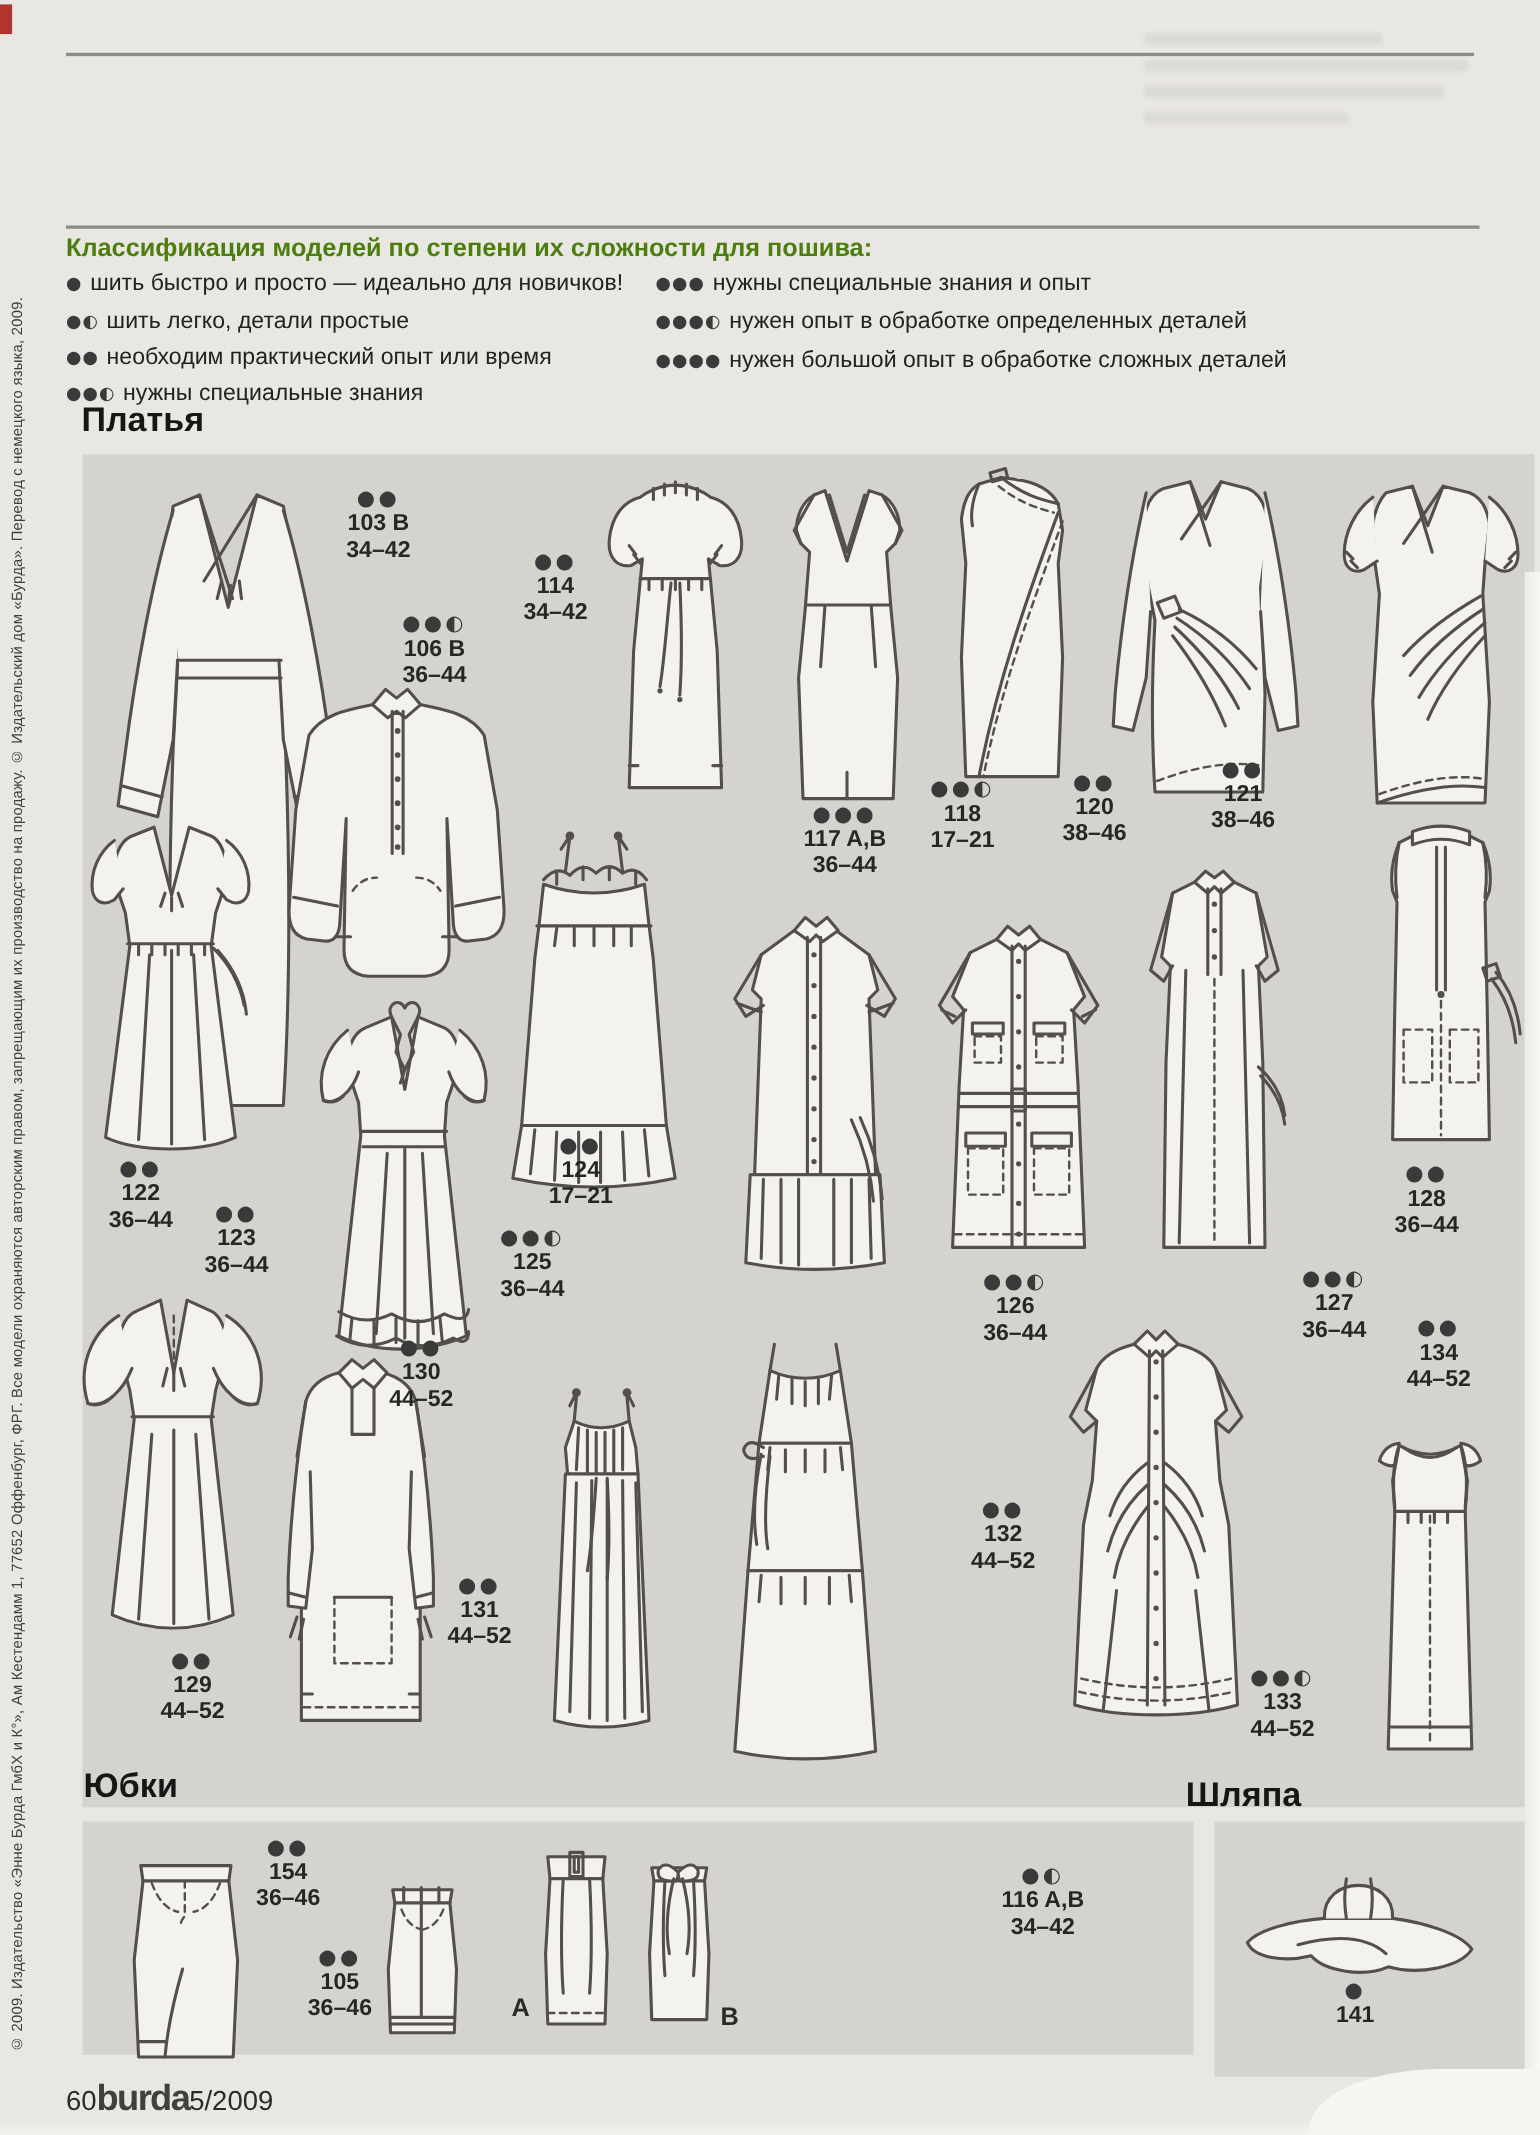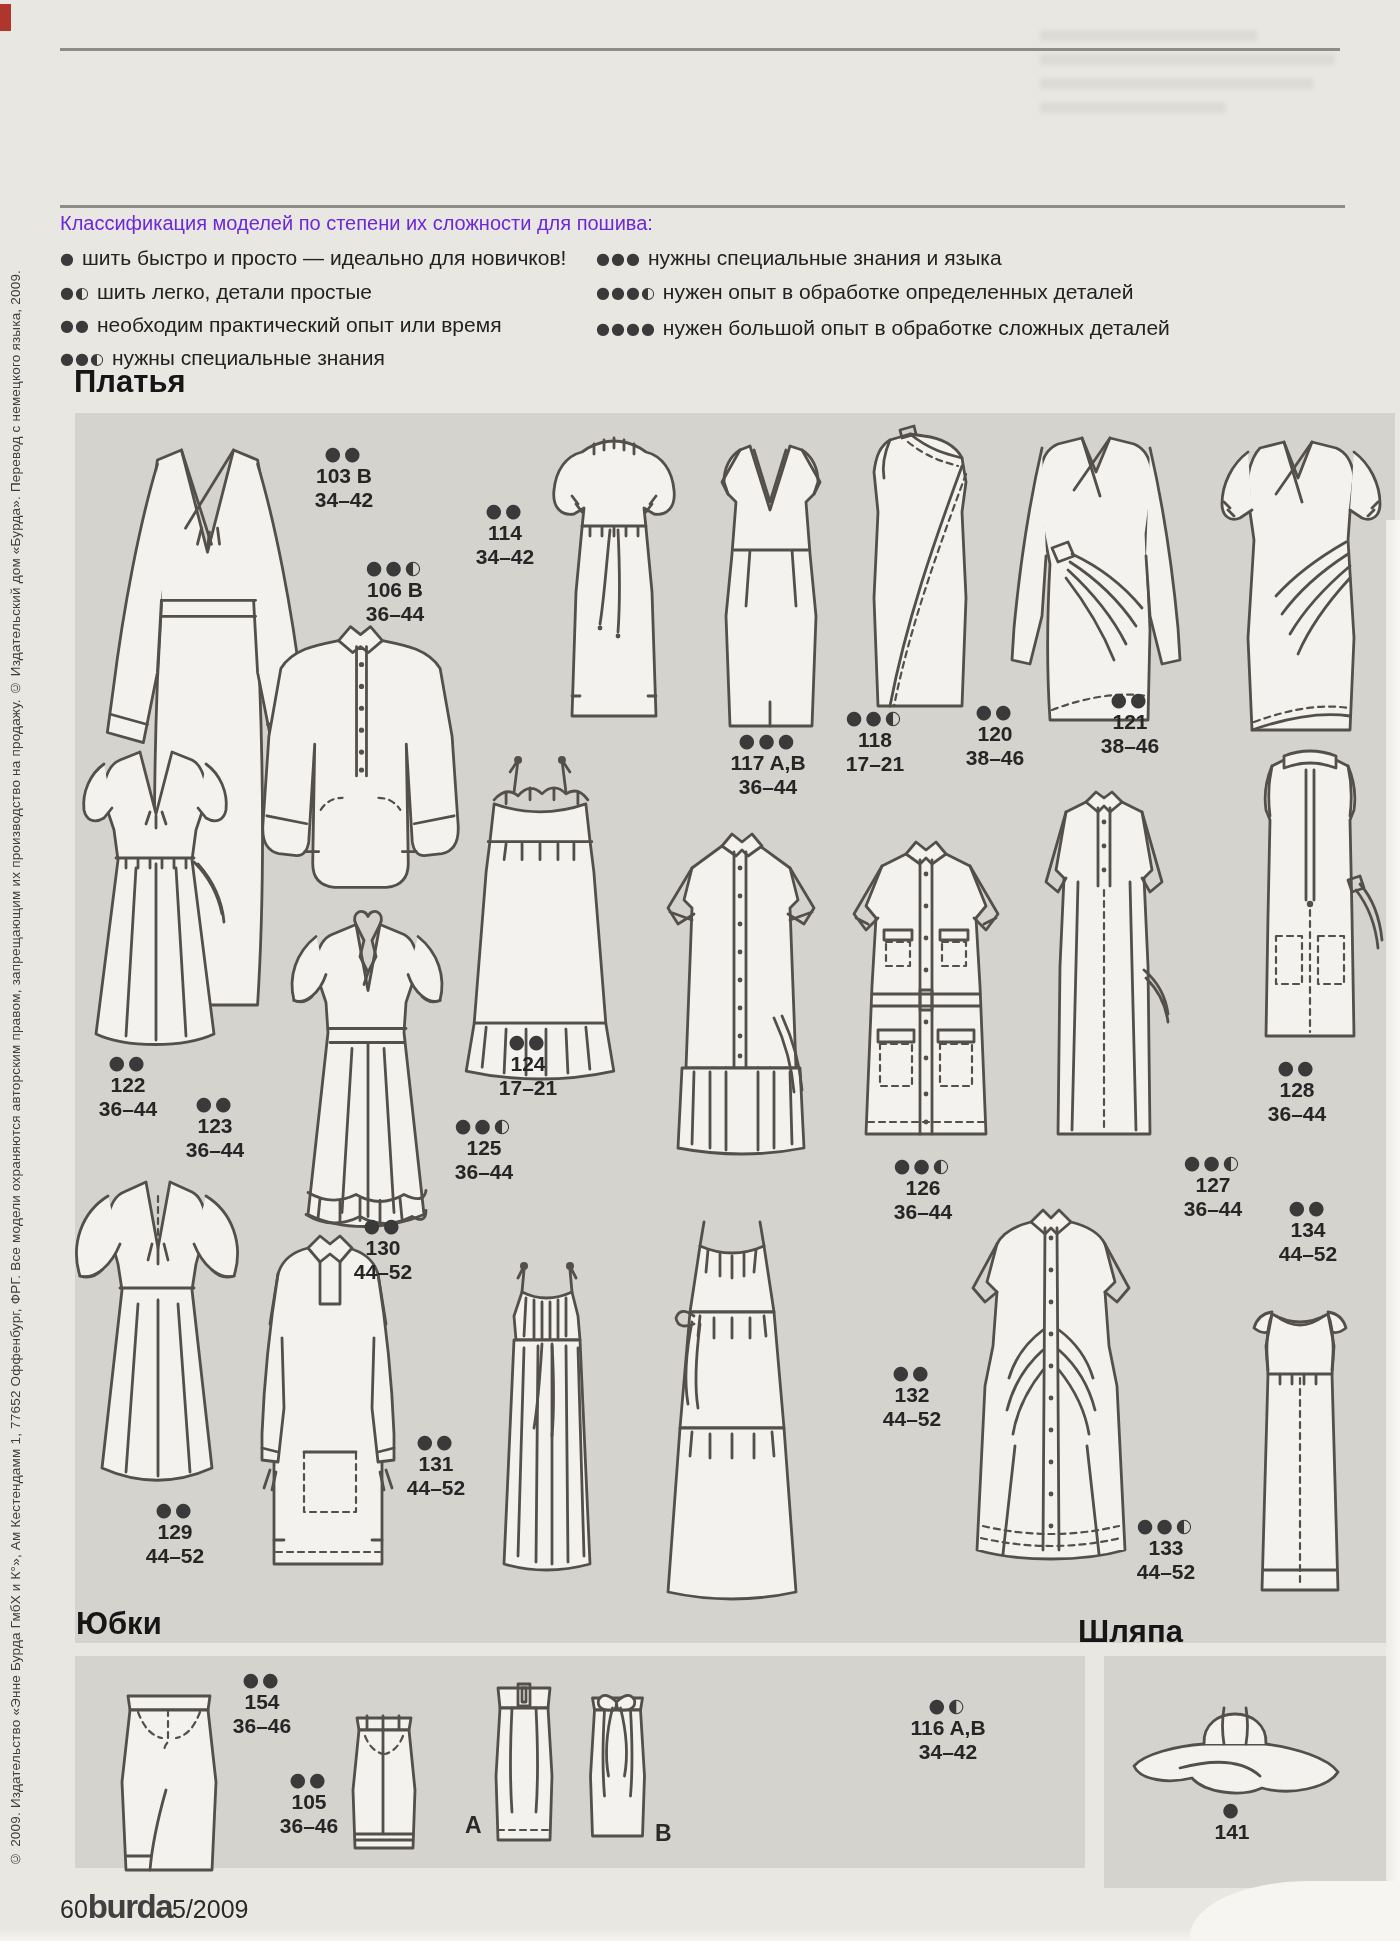--- a/index.html
+++ b/index.html
@@ -4,21 +4,21 @@
 <style>
   :root{
     --page-bg:#e9e7e2; --panel-bg:#d5d3cd; --title-gray:#8f8e8b; --ink:#262626;
   }
   html,body{margin:0;padding:0;}
   .page{position:relative;width:1400px;height:1941px;background:var(--page-bg);
         overflow:hidden;font-family:"Liberation Sans",sans-serif;color:var(--ink);}
   .rule{position:absolute;height:3px;background:#8d8c89;}
   .title{position:absolute;left:56px;top:46px;font-size:120px;font-weight:bold;
          letter-spacing:7px;color:var(--title-gray);line-height:1.05;white-space:nowrap;}
-  .legend-heading{position:absolute;font-size:20px;font-weight:normal;color:#6d28d9;white-space:nowrap;}
+  .legend-heading{position:absolute;font-size:23px;font-weight:bold;color:#4d7c0f;white-space:nowrap;}
   .lg-item{position:absolute;font-size:21px;color:#222;white-space:nowrap;}
   .lg-dots{font-family:"DejaVu Sans",sans-serif;font-size:16px;letter-spacing:1px;
            color:#3a3a3a;margin-right:7px;vertical-align:1px;}
   .sec-heading{position:absolute;font-size:31px;font-weight:bold;color:#161616;white-space:nowrap;}
   .panel{position:absolute;background:var(--panel-bg);}
   .ml{position:absolute;transform:translateX(-50%);text-align:center;line-height:1.14;}
   .ml .dots{font-family:"DejaVu Sans",sans-serif;font-size:19px;letter-spacing:3px;
             color:#3a3a3a;line-height:1.05;}
   .ml .num,.ml .size{font-weight:bold;font-size:21px;color:#262626;}
   .variant{position:absolute;font-weight:bold;font-size:23px;color:#2a2a2a;}
@@ -59,21 +59,21 @@
       <div class="bar" style="width:95%"></div>
     <div class="bar" style="width:88%"></div>
       <div class="bar" style="width:60%"></div>
   </div>
 
   <div class="legend-heading" style="left:60px;top:212px;">Классификация моделей по степени их сложности для пошива:</div>
   <div class="lg-item" style="left:60px;top:246px;text-align:right;"><span class="lg-dots">●</span><span>шить быстро и просто — идеально для новичков!</span></div>
   <div class="lg-item" style="left:60px;top:280px;"><span class="lg-dots">●◐</span><span>шить легко, детали простые</span></div>
   <div class="lg-item" style="left:60px;top:313px;"><span class="lg-dots">●●</span><span>необходим практический опыт или время</span></div>
   <div class="lg-item" style="left:60px;top:346px;"><span class="lg-dots">●●◐</span><span>нужны специальные знания</span></div>
-  <div class="lg-item" style="left:596px;top:246px;"><span class="lg-dots">●●●</span><span>нужны специальные знания и языка</span></div>
+  <div class="lg-item" style="left:596px;top:246px;"><span class="lg-dots">●●●</span><span>нужны специальные знания и опыт</span></div>
   <div class="lg-item" style="left:596px;top:280px;"><span class="lg-dots">●●●◐</span><span>нужен опыт в обработке определенных деталей</span></div>
   <div class="lg-item" style="left:596px;top:296px;margin-top:20px;"><span class="lg-dots">●●●●</span><span>нужен большой опыт в обработке сложных деталей</span></div>
 
   <div class="sec-heading" style="left:74px;top:364px;">Платья</div>
   <div class="panel" style="left:75px;top:413px;width:1320px;height:1230px;"></div>
 
   <svg class="g" style="left:85px;top:428px;width:245px;height:585px;" viewBox="0 0 122 292">
     <path class="f" d="M36,16 L48,11 L61,62 L74,11 L86,16 C90,36 90,56 87,72 L85,88 L87,126 C89,180 89,240 86,288 L37,288 C34,240 34,180 36,126 L38,88 L36,72 C33,56 33,36 36,16 Z"></path>
     <path class="f" d="M36,18 C27,48 19,90 14,130 L11,152 L29,157 L36,122 L38,86"></path>
     <path class="f" d="M86,18 C95,48 103,90 108,130 L111,152 L93,157 L86,122 L84,86"></path>

